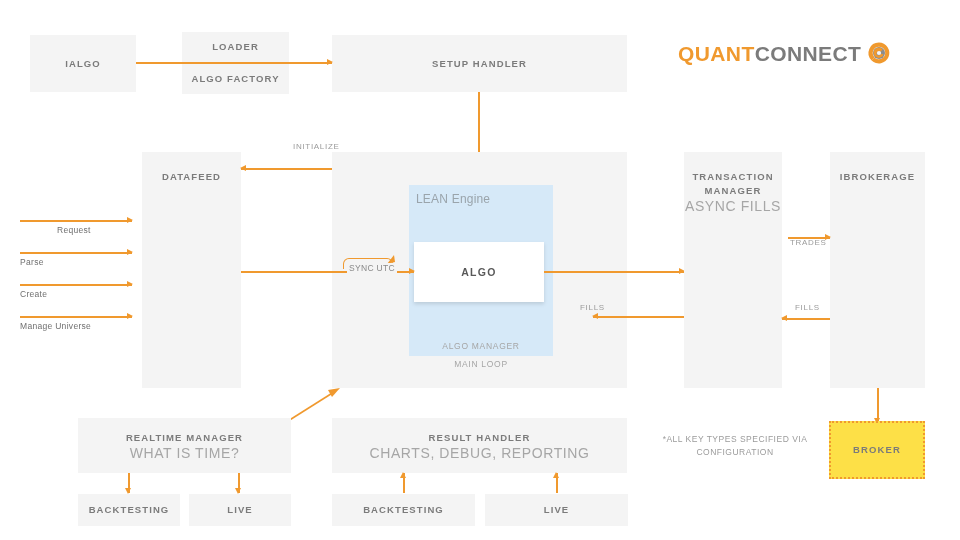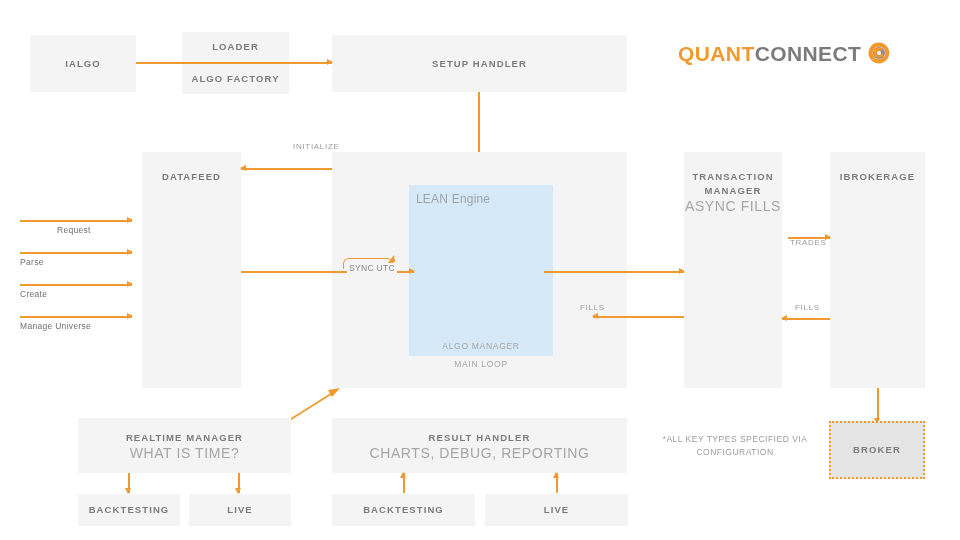--- a/index.html
+++ b/index.html
@@ -154,21 +154,21 @@
     text-align: right;
   }
   .sync-loop {
     position: absolute;
     border: 1.5px solid #f0992e;
     border-bottom: none;
     border-radius: 6px 6px 0 0;
   }
   .broker-box {
     position: absolute;
-    background: #e5e5e5;
+    background: #fde047;
     border: 2px dotted #f0992e;
     box-sizing: border-box;
     display: flex;
     align-items: center;
     justify-content: center;
   }
   .note {
     position: absolute;
     font-size: 8.5px;
     color: #9b9b9b;
@@ -241,20 +241,23 @@
 
   <div class="box align-top" style="left:142px; top:152px; width:99px; height:236px;">
     <span class="box-title">DATAFEED</span>
   </div>
 
   <div class="box" style="left:332px; top:152px; width:295px; height:236px;"></div>
 
   <div class="lean-engine" style="left:409px; top:185px; width:144px; height:171px;"></div>
   <div class="lean-label" style="left:416px; top:192px;">LEAN Engine</div>
 
+  <div class="algo-box" style="left:414px; top:242px; width:130px; height:60px;">
+    <span class="algo-label">ALGO</span>
+  </div>
 
   <div class="inner-caption" style="left:409px; top:341px; width:144px;">ALGO MANAGER</div>
   <div class="inner-caption" style="left:409px; top:359px; width:144px;">MAIN LOOP</div>
 
   <div class="arrow-h left" style="left:241px; top:168px; width:91px;"></div>
   <div class="edge-label" style="left:262px; top:142px;padding-left:31px;">INITIALIZE</div>
 
   <div class="arrow-h noarrow" style="left:241px; top:271px; width:91px;"></div>
   <div class="arrow-h" style="left:332px; top:271px; width:82px;"></div>
 

